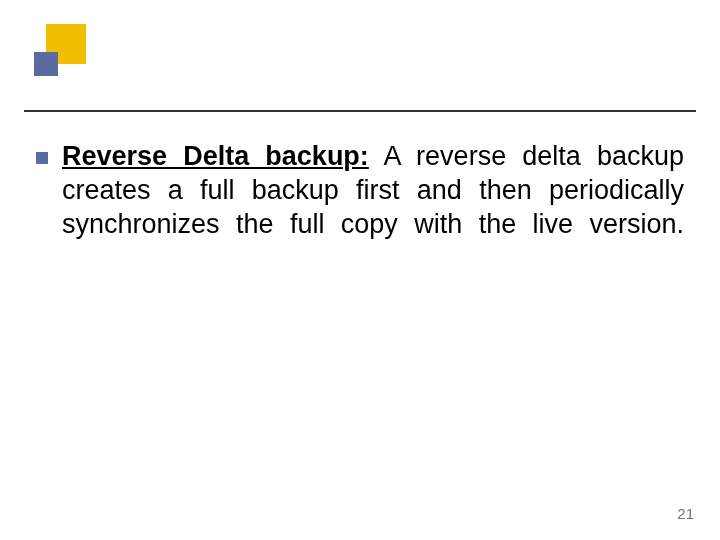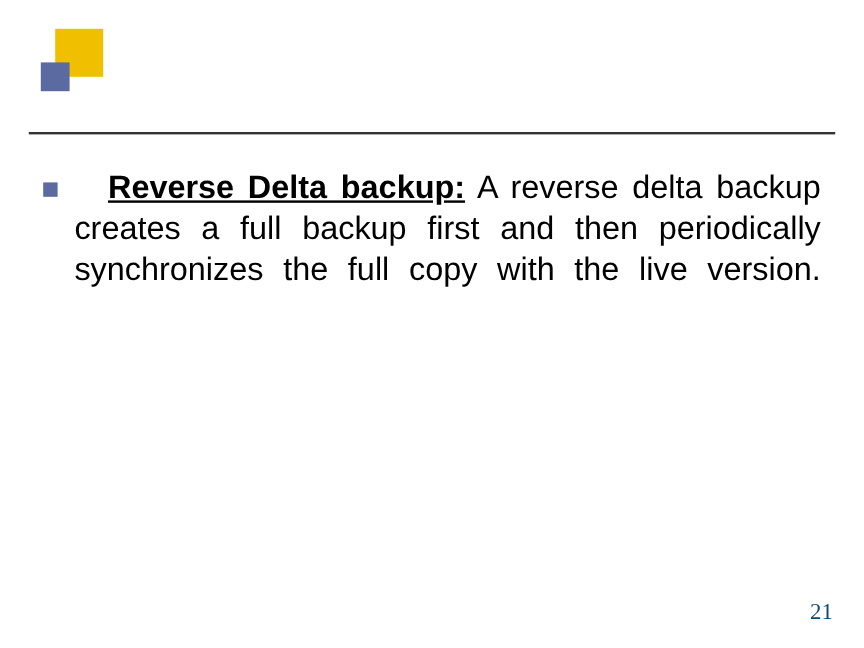--- a/index.html
+++ b/index.html
@@ -70,29 +70,28 @@
   .body-text {
     flex: 1 1 auto;
     font-size: 27px;
     line-height: 1.25;
     text-align: justify;
     text-align-last: justify;
   }
   .term {
     font-weight: bold;
     text-decoration: underline;
-    margin-left: 28px;
   }
   .page-number {
     position: absolute;
     right: 26px;
     bottom: 18px;
-    font-size: 19px;
-    color: #0c4a6e;
-    font-family: Liberation Serif, serif;
+    font-size: 15px;
+    color: #737373;
+    font-family: Liberation Sans, sans-serif;
   }
 </style>
 </head>
 <body>
 
 <div class="slide">
 
   <div class="logo">
     <div class="sq-yellow"></div>
     <div class="sq-blue"></div>

